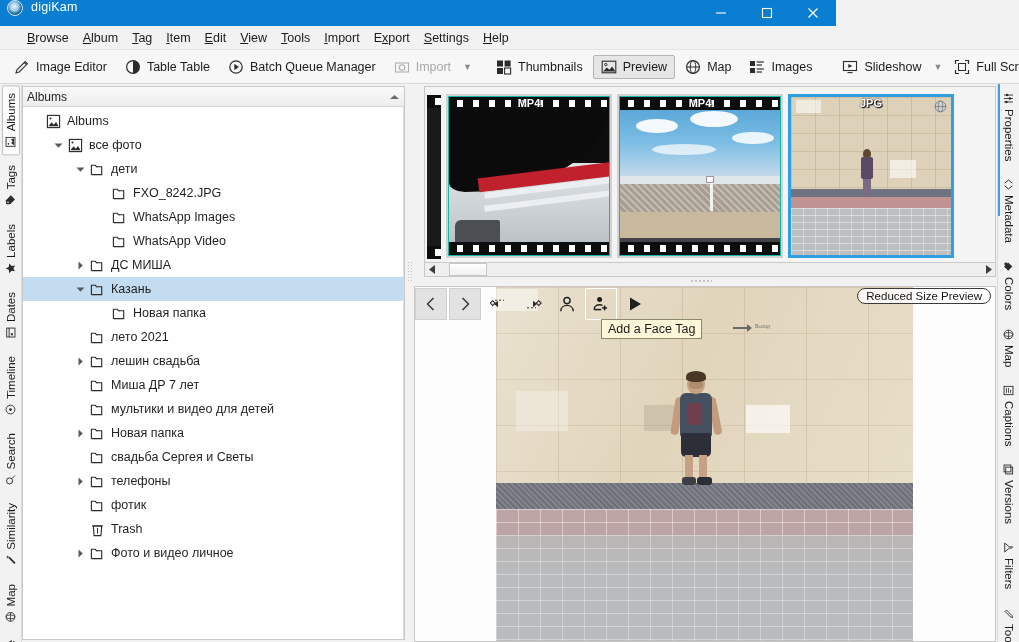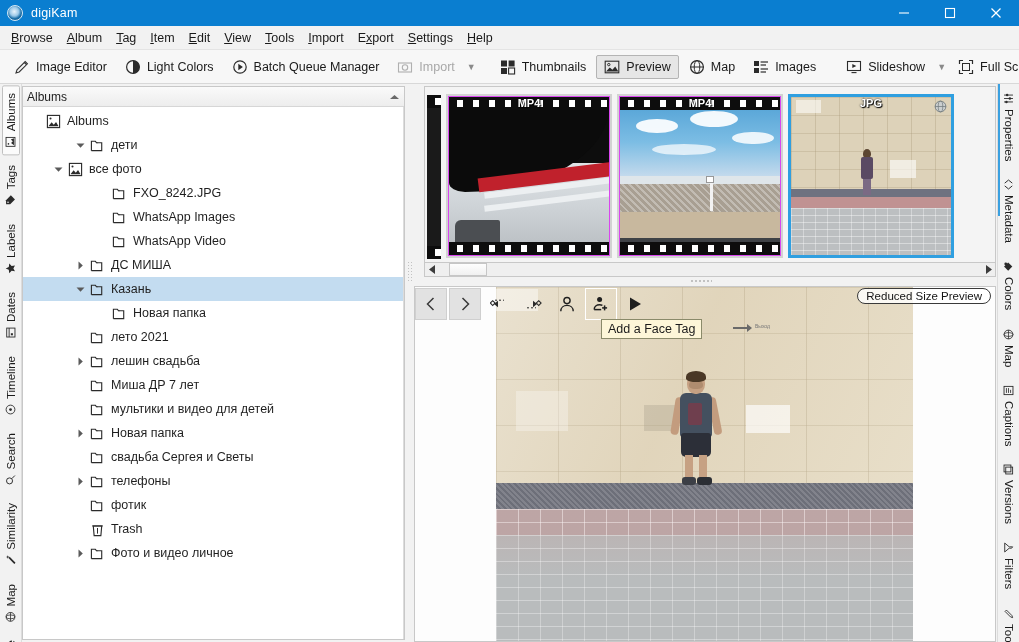--- a/index.html
+++ b/index.html
@@ -8,23 +8,23 @@
     font-family: "Liberation Sans", sans-serif;
     font-size: 12px;
     color: #1a1a1a;
     background: #f0f0f0;
     overflow: hidden;
   }
   #app { position: relative; width: 1019px; height: 642px; background: #f2f2f2; }
 
   
   .titlebar {
-    position: absolute; left: 0; top: 0; width: 1019px; height: 26px;
+    position: absolute; left: 0; top: 0; width: 836px; height: 26px;
     background: #0a7ed0;
-    display: flex; align-items: center;
+    display: flex; 
   }
   .tb-icon {
     width: 16px; height: 16px; margin-left: 7px; margin-right: 8px;
     border-radius: 50%;
     background: radial-gradient(circle at 45% 40%, #eaf4fb 0%, #9cc9e8 38%, #1b6fa8 62%, #0d4a74 100%);
     border: 1px solid #d5e8f5;
     flex: none;
   }
   .tb-title { color: #fff; font-size: 12.5px; letter-spacing: .2px; }
   .tb-controls { margin-left: auto; display: flex; height: 26px; }
@@ -37,21 +37,21 @@
   
   .menubar {
     position: absolute; left: 0; top: 26px; width: 1019px; height: 24px;
     background: #f2f2f2; display: flex; align-items: center;
     border-bottom: 1px solid #e4e4e4;
   }
   .menu-item {
     padding: 3px 7px; font-size: 12.5px; color: #1a1a1a; white-space: nowrap;
   }
   .menu-item span.ul { text-decoration: underline; }
-  .menu-item:first-child { margin-left: 4px; text-align: center; }
+  .menu-item:first-child { margin-left: 20px; text-align: center; }
 
   
   .toolbar {
     position: absolute; left: 0; top: 50px; width: 1019px; height: 34px;
     background: #f7f7f7; display: flex; align-items: center;
     border-bottom: 1px solid #d8d8d8;
   }
   .tbar-btn {
     display: flex; align-items: center; gap: 6px;
     padding: 3px 7px; margin: 0 1px; border: 1px solid transparent; border-radius: 2px;
@@ -138,21 +138,21 @@
     position: absolute; left: 424px; top: 86px; width: 572px; height: 184px;
     background: #f4f4f4; border: 1px solid #c8c8c8;
     display: flex; align-items: flex-start; overflow: hidden;
   }
   .thumb-partial {
     width: 14px; height: 164px; margin: 8px 0 0 2px; flex: none;
     background: #1a1a1a; position: relative; overflow: hidden;
   }
   .thumb {
     position: relative; margin: 7px 0 0 5px; flex: none;
-    border: 2px solid #d2d2d2; background: #d946ef; padding: 1px;
+    border: 2px solid #d2d2d2; background: #14b8a6; padding: 1px;
   }
   .thumb.selected { border: 3px solid #2f9fe0; padding: 0px; }
   .thumb-inner { position: relative; width: 160px; height: 158px; overflow: hidden; background:#111; }
   .film-strip-top, .film-strip-bot {
     position: absolute; left: 0; width: 100%; height: 13px; background: #0d0d0d;
     background-image: repeating-linear-gradient(to right, transparent 0 5px, #fff 5px 11px, transparent 11px 16px);
     background-size: 16px 7px; background-repeat: repeat-x; background-position: 3px center;
   }
   .film-strip-top { top: 0; } .film-strip-bot { bottom: 0; }
   .fmt-badge {
@@ -313,21 +313,21 @@
       <span>Image Editor</span>
     </div>
 
     <div class="tbar-btn">
       <span class="ico">
         <svg width="16" height="16" viewBox="0 0 16 16">
             <circle cx="8" cy="8" r="6.4" fill="none" stroke="#2b2b2b" stroke-width="1.2"></circle>
             <path d="M8 1.6A6.4 6.4 0 0 1 8 14.4z" fill="#2b2b2b"></path>
           </svg>
       </span>
-      <span>Light Colors</span>
+      <span>Table Table</span>
     </div>
 
     <div class="tbar-btn">
       <span class="ico">
         <svg width="16" height="16" viewBox="0 0 16 16">
             <circle cx="8" cy="8" r="6.2" fill="none" stroke="#2b2b2b" stroke-width="1.2"></circle>
             <path d="M6.3 4.8l4.6 3.2-4.6 3.2z" fill="#2b2b2b"></path>
           </svg>
       </span>
       <span>Batch Queue Manager</span>
@@ -597,49 +597,49 @@
           <div class="tree-ico">
             <svg width="15" height="15" viewBox="0 0 16 16">
               <rect x="1.5" y="1.5" width="13" height="13" fill="none" stroke="#2b2b2b" stroke-width="1.2"></rect>
               <circle cx="4.8" cy="4.8" r="1.1" fill="#2b2b2b"></circle>
               <path d="M2.6 13l3.4-4.2 2.3 2.6 2.4-3L13.4 13z" fill="#2b2b2b"></path>
             </svg>
           </div>
           <div class="tree-label">Albums</div>
         </div>
         <div class="tree-row">
-          <div style="width: 50px; flex: 0 0 auto;"></div>
-          <div class="expander">
-            <svg width="9" height="7" viewBox="0 0 9 7">
-              <path d="M0.5 1.5h8L4.5 5.8z" fill="#5a5a5a"></path>
-            </svg>
-          </div>
-          <div class="tree-ico">
-            <svg width="15" height="15" viewBox="0 0 16 16">
-              <path d="M1.5 13.5V3.5h4.2l1.3 1.6h1" fill="none" stroke="#2b2b2b" stroke-width="1.2"></path>
-              <path d="M1.5 13.5h11V5.1H7" fill="none" stroke="#2b2b2b" stroke-width="1.2"></path>
-            </svg>
-          </div>
-          <div class="tree-label">дети</div>
-        </div>
-        <div class="tree-row">
           <div style="width: 28px; flex: 0 0 auto;"></div>
           <div class="expander">
             <svg width="9" height="7" viewBox="0 0 9 7">
               <path d="M0.5 1.5h8L4.5 5.8z" fill="#5a5a5a"></path>
             </svg>
           </div>
           <div class="tree-ico">
             <svg width="15" height="15" viewBox="0 0 16 16">
               <rect x="1.5" y="1.5" width="13" height="13" fill="none" stroke="#2b2b2b" stroke-width="1.2"></rect>
               <circle cx="4.8" cy="4.8" r="1.1" fill="#2b2b2b"></circle>
               <path d="M2.6 13l3.4-4.2 2.3 2.6 2.4-3L13.4 13z" fill="#2b2b2b"></path>
             </svg>
           </div>
           <div class="tree-label">все фото</div>
+        </div>
+        <div class="tree-row">
+          <div style="width: 50px; flex: 0 0 auto;"></div>
+          <div class="expander">
+            <svg width="9" height="7" viewBox="0 0 9 7">
+              <path d="M0.5 1.5h8L4.5 5.8z" fill="#5a5a5a"></path>
+            </svg>
+          </div>
+          <div class="tree-ico">
+            <svg width="15" height="15" viewBox="0 0 16 16">
+              <path d="M1.5 13.5V3.5h4.2l1.3 1.6h1" fill="none" stroke="#2b2b2b" stroke-width="1.2"></path>
+              <path d="M1.5 13.5h11V5.1H7" fill="none" stroke="#2b2b2b" stroke-width="1.2"></path>
+            </svg>
+          </div>
+          <div class="tree-label">дети</div>
         </div>
         <div class="tree-row">
           <div style="width: 72px; flex: 0 0 auto;"></div>
           <div class="expander"></div>
           <div class="tree-ico">
             <svg width="15" height="15" viewBox="0 0 16 16">
               <path d="M1.5 13.5V3.5h4.2l1.3 1.6h1" fill="none" stroke="#2b2b2b" stroke-width="1.2"></path>
               <path d="M1.5 13.5h11V5.1H7" fill="none" stroke="#2b2b2b" stroke-width="1.2"></path>
             </svg>
           </div>

